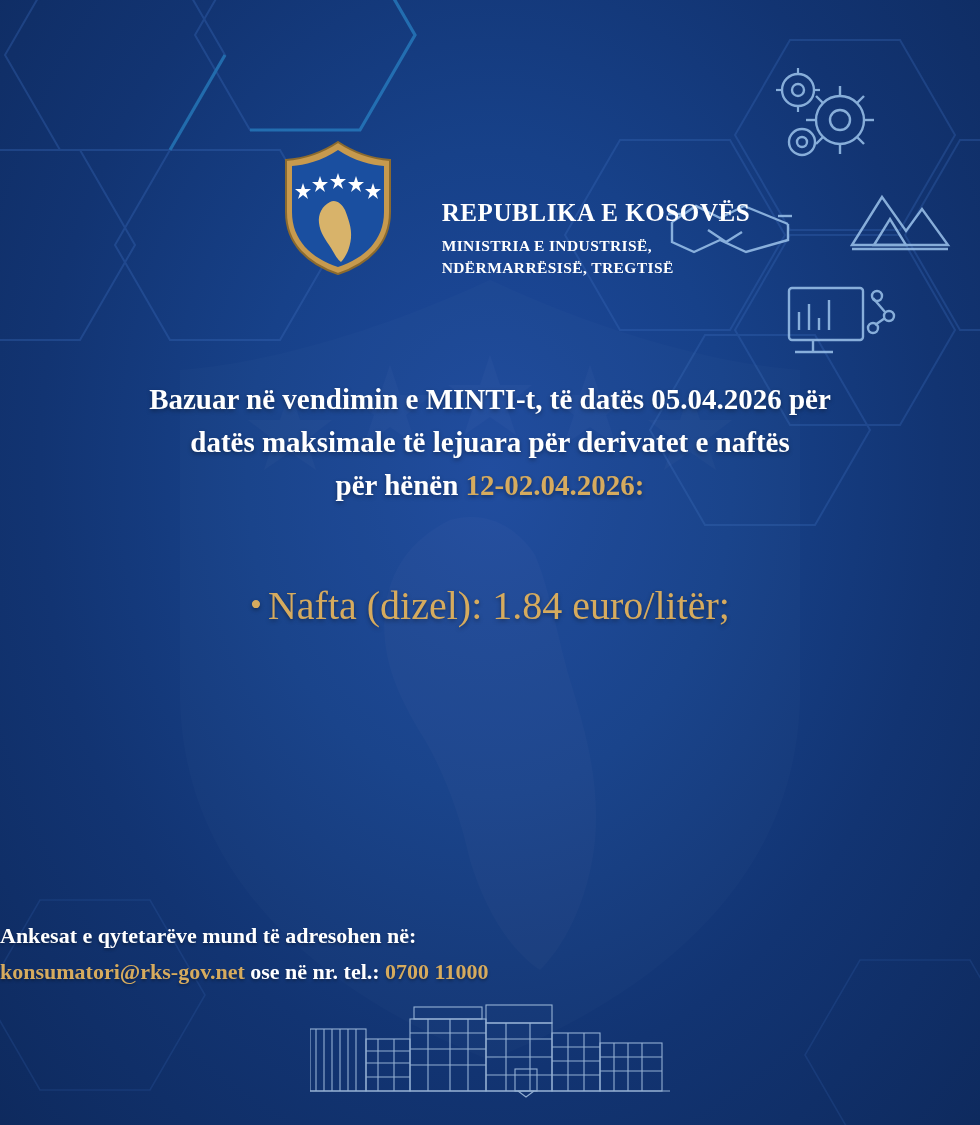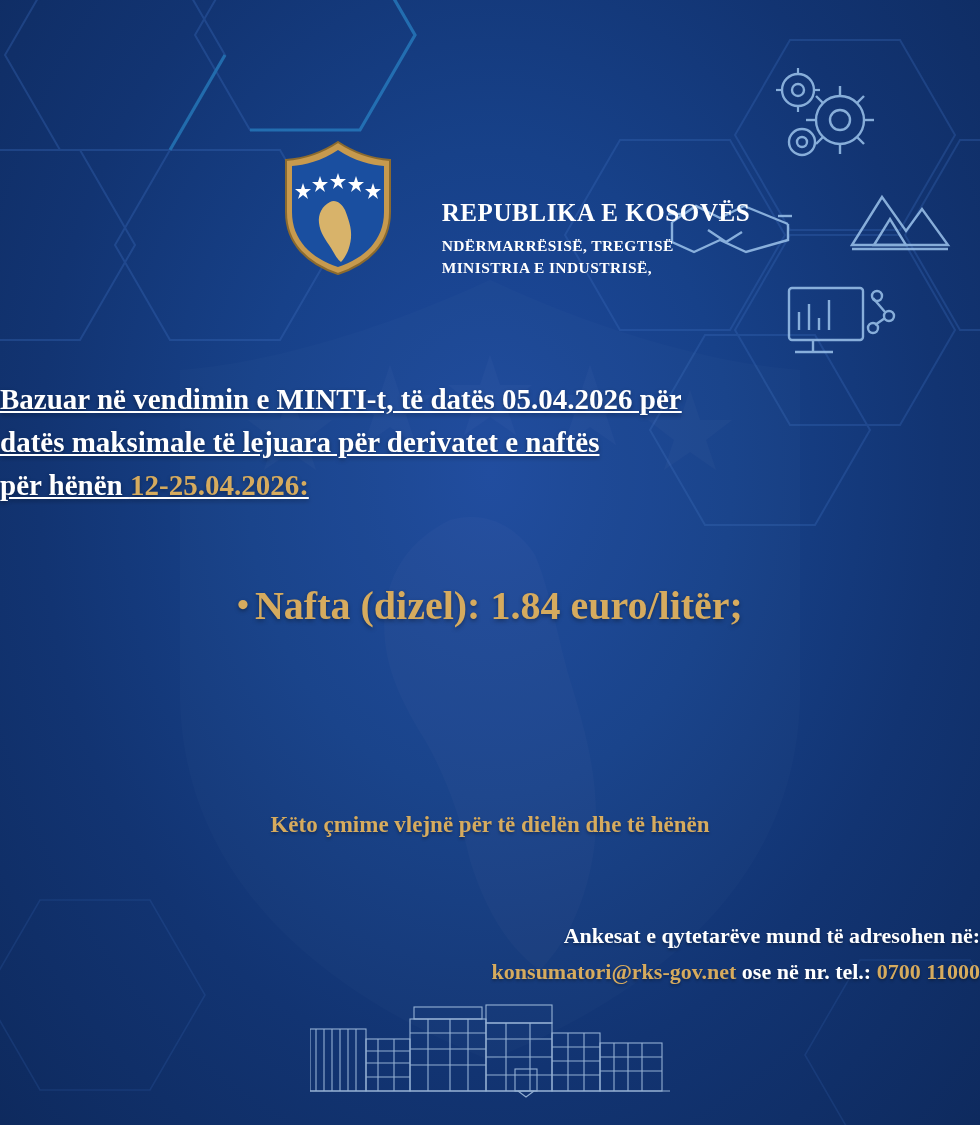--- a/index.html
+++ b/index.html
@@ -64,39 +64,39 @@
     line-height: 1.38;
     white-space: nowrap;
   }
 
   
   .statement {
     position: absolute;
     top: 378px;
     left: 0;
     width: 100%;
+    text-align: center;
     font-size: 29px;
     font-weight: bold;
     line-height: 1.48;
     text-shadow: 0 2px 4px rgba(0,0,0,0.35);
-    text-decoration: underline;
   }
   .statement .gold { color: #d6ab5e; }
 
   
   .prices {
     position: absolute;
     top: 578px;
     left: 0;
     width: 100%;
     text-align: center;
   }
   .price-item {
     font-size: 40px;
-    font-weight: bold;
+    font-weight: normal;
     color: #d6ab5e;
     line-height: 1.42;
     text-shadow: 0 2px 4px rgba(0,0,0,0.35);
   }
   .price-item .bullet { font-size: 34px; vertical-align: 3px; margin-right: 6px; }
 
   
   .validity {
     position: absolute;
     top: 812px;
@@ -108,21 +108,21 @@
     color: #d6ab5e;
     text-shadow: 0 2px 3px rgba(0,0,0,0.3);
   }
 
   
   .complaints {
     position: absolute;
     top: 918px;
     left: 0;
     width: 100%;
-    text-align: right;
+    text-align: left;
     font-size: 22px;
     font-weight: bold;
     line-height: 1.65;
     text-shadow: 0 2px 3px rgba(0,0,0,0.3);
   }
   .complaints .gold { color: #d6ab5e; font-family: Liberation Serif, serif; }
 
   
   .building {
     position: absolute;
@@ -238,40 +238,39 @@
         <polygon points="25,45 27,51 33,51 28,55 30,61 25,57 20,61 22,55 17,51 23,51"></polygon>
         <polygon points="42,38 44,44 50,44 45,48 47,54 42,50 37,54 39,48 34,44 40,44"></polygon>
         <polygon points="60,35 62,41 68,41 63,45 65,51 60,47 55,51 57,45 52,41 58,41"></polygon>
         <polygon points="78,38 80,44 86,44 81,48 83,54 78,50 73,54 75,48 70,44 76,44"></polygon>
         <polygon points="95,45 97,51 103,51 98,55 100,61 95,57 90,61 92,55 87,51 93,51"></polygon>
       </g>
       <path d="M52 64 C44 68 40 76 41 85 C42 95 48 102 53 110 C57 117 60 122 63 124 C68 119 72 110 73 100 C74 90 70 80 67 72 C64 66 58 61 52 64 Z" fill="#d8b36a"></path>
     </svg>
     <div class="header-text">
       <div class="country">REPUBLIKA E KOSOVËS</div>
+      <div class="ministry">MINISTRIA E INDUSTRISË,</div>
       <div class="ministry">NDËRMARRËSISË, TREGTISË</div>
-      <div class="ministry">MINISTRIA E INDUSTRISË,</div>
     </div>
   </div>
 
   <div class="statement">
     <div>Bazuar në vendimin e MINTI-t, të datës 05.04.2026 për</div>
     <div>datës maksimale të lejuara për derivatet e naftës</div>
     <div>
-      <span>për hënën </span><span class="gold">12-25.04.2026:</span>
+      <span>për hënën </span><span class="gold">12-02.04.2026:</span>
     </div>
   </div>
 
   <div class="prices">
     <div class="price-item">
       <span class="bullet">•</span><span>Nafta (dizel): 1.84 euro/litër;</span>
     </div>
   </div>
 
-  <div class="validity">Këto çmime vlejnë për të dielën dhe të hënën</div>
 
   <div class="complaints">
     <div>Ankesat e qytetarëve  mund të adresohen në:</div>
     <div>
       <span class="gold">konsumatori@rks-gov.net</span><span> ose në nr. tel.: </span><span class="gold">0700 11000</span>
     </div>
   </div>
 
   <svg class="building" viewBox="0 0 360 100">
     <g fill="none" stroke="#bcd6f0" stroke-width="1.1" opacity="0.9">

